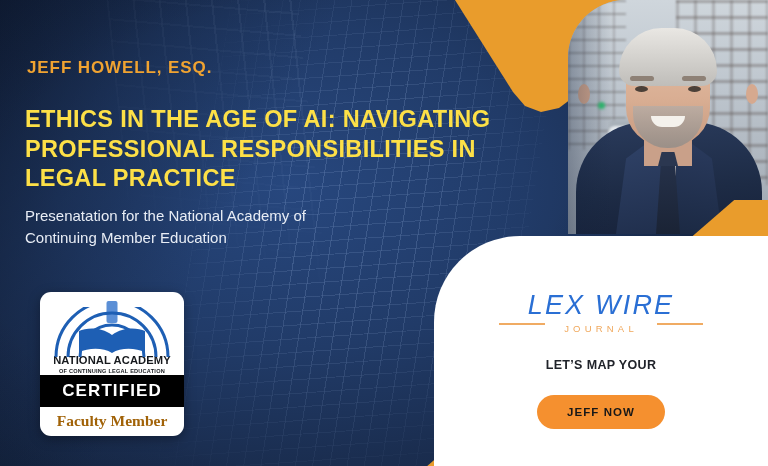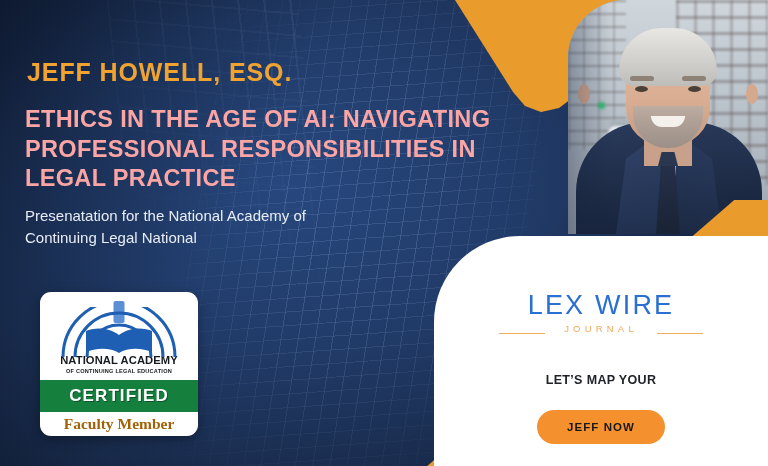--- a/index.html
+++ b/index.html
@@ -111,52 +111,52 @@
     background:#e99c2c;
     clip-path:polygon(173px 0, 420px 0, 420px 300px, 0 300px);
     transform:skewX(-30deg);transform-origin:bottom left;}
   .card{position:absolute;left:434px;top:236px;width:334px;height:230px;background:#ffffff;
     border-top-left-radius:86px;}
   .card-inner{position:absolute;left:434px;top:236px;width:334px;height:230px;
     display:flex;flex-direction:column;align-items:center;}
 
   .logo-wrap{margin-top:56px;text-align:center;}
   .logo-main{font-size:27px;font-weight:400;letter-spacing:2.2px;color:#2a6fd4;
-    line-height:1;font-family:"Liberation Sans",sans-serif;}
-  .logo-sub{display:flex;align-items:flex-end;justify-content:center;gap:19px;margin-top:4px;}
+    line-height:1;font-family:"Liberation Sans",sans-serif;font-style:italic;}
+  .logo-sub{display:flex;align-items:flex-start;justify-content:center;gap:19px;margin-top:4px;}
   .logo-sub .ln{height:1.5px;width:46px;background:#f0ab63;}
   .logo-sub .jw{font-size:9.5px;letter-spacing:4.2px;color:#f0a85c;font-weight:400;}
 
-  .tagline{margin-top:37px;text-align:right;color:#20232a;
+  .tagline{margin-top:22px;text-align:right;color:#20232a;
     font-size:12.5px;font-weight:700;letter-spacing:.35px;line-height:1.55;}
 
   .book{margin-top:20px;background:#f5902f;border:none;border-radius:22px;
     padding:11px 30px;color:#181818;font-size:11.5px;font-weight:700;letter-spacing:1.05px;
     cursor:pointer;font-family:"Liberation Sans",sans-serif;}
 
   
   .speaker{position:absolute;left:27px;top:58px;color:#f0a331;
-    font-size:25px;font-weight:700;letter-spacing:.9px;}
-  .headline{position:absolute;left:25px;top:105px;width:505px;color:#fca5a5;
+    font-size:17px;font-weight:700;letter-spacing:.9px;}
+  .headline{position:absolute;left:25px;top:105px;width:505px;color:#fde047;
     font-size:23.5px;font-weight:700;letter-spacing:.35px;line-height:1.26;}
   .subtitle{position:absolute;left:25px;top:205px;width:480px;color:#e8edf5;
     font-size:15px;font-weight:400;line-height:1.44;text-align:justify;}
   .subtitle .l2{text-align:left;}
 
   
-  .badge{position:absolute;left:40px;top:292px;width:158px;height:144px;background:#fff;
+  .badge{position:absolute;left:40px;top:292px;width:144px;height:144px;background:#fff;
     border-radius:11px;box-shadow:0 3px 12px rgba(0,0,0,.35);overflow:hidden;
     display:flex;flex-direction:column;align-items:center;}
   .badge-emblem{width:100%;height:58px;position:relative;margin-top:5px;}
   .arcs{position:absolute;left:50%;top:10px;transform:translateX(-50%);}
   .bookmark{position:absolute;left:50%;top:4px;transform:translateX(-50%);
     width:11px;height:22px;background:#5b8fd6;border-radius:2px;}
   .badge-t1{font-size:11.2px;font-weight:700;color:#16191d;letter-spacing:.1px;line-height:1;}
   .badge-t2{font-size:5.6px;font-weight:700;color:#16191d;letter-spacing:.22px;margin-top:3px;line-height:1;}
-  .badge-bar{margin-top:5px;width:100%;background:#15803d;padding:6px 0;text-align:center;}
+  .badge-bar{width:100%;background:#000000;padding:6px 0;text-align:center;}
   .badge-bar span{color:#fff;font-size:17px;font-weight:700;letter-spacing:1.1px;
     text-shadow:1px 1px 0 rgba(0,0,0,.35);}
   .badge-foot{flex:1;display:flex;align-items:center;justify-content:center;}
   .badge-foot span{font-family:"Liberation Serif","DejaVu Serif",serif;
     font-size:15.5px;font-weight:700;color:#a16207;}
 </style>
 </head>
 <body>
 
 <div id="slide">
@@ -194,21 +194,21 @@
     <div class="brow" style="right:62px;"></div>
     <div class="eye" style="left:67px;"></div>
     <div class="eye" style="right:67px;"></div>
     <div class="photo-shade"></div>
   </div>
 
   <div class="speaker">JEFF HOWELL, ESQ.</div>
   <div class="headline">ETHICS IN THE AGE OF AI: NAVIGATING PROFESSIONAL RESPONSIBILITIES IN LEGAL PRACTICE</div>
   <div class="subtitle">
     <div>Presenatation for the National Academy of</div>
-    <div class="l2">Continuing Legal National</div>
+    <div class="l2">Continuing Member Education</div>
   </div>
 
   <div class="badge">
     <div class="badge-emblem">
       <div class="bookmark"></div>
       <svg class="arcs" width="132" height="50" viewBox="0 0 132 50">
         <g fill="none" stroke="#1e5fb4" stroke-width="3">
           <path d="M10 50 A56 56 0 0 1 122 50"></path>
           <path d="M22 50 A44 44 0 0 1 110 50"></path>
           <path d="M34 50 A32 32 0 0 1 98 50"></path>

